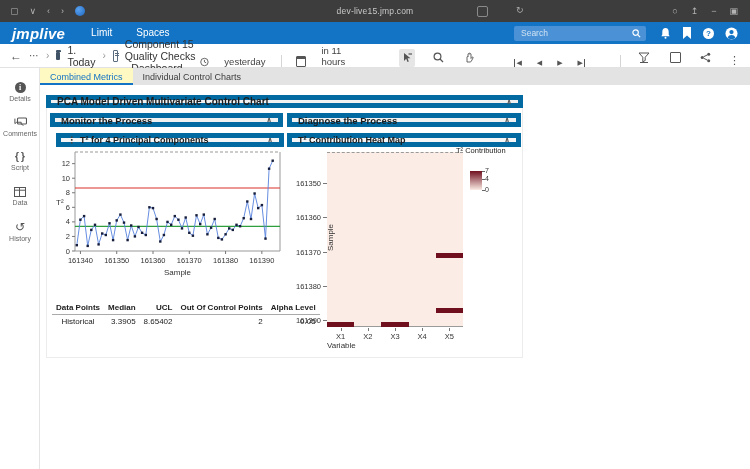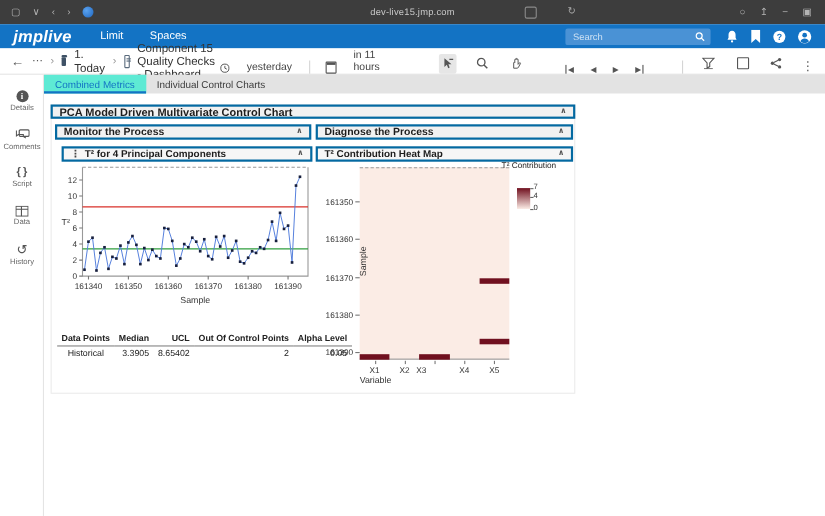--- a/index.html
+++ b/index.html
@@ -58,26 +58,26 @@
   .rail-item{width:40px;height:35px;display:flex;flex-direction:column;align-items:center;justify-content:center;gap:2px;color:#555;}
   .rail-label{font-size:7px;color:#666;}
   .icon-circle{width:11px;height:11px;border-radius:50%;background:#555;color:#fff;font-size:8px;font-weight:bold;
       display:flex;align-items:center;justify-content:center;font-family:"Liberation Serif",serif;}
   .script-glyph{font-size:10px;font-weight:bold;color:#555;line-height:1;}
   .hist-glyph{font-size:12px;color:#555;line-height:1;}
 
   
   .tab-bar{position:absolute;left:40px;top:68px;width:710px;height:17px;background:#e3e3e3;display:flex;align-items:stretch;}
   .tab{font-size:9px;padding:0 10px;display:flex;align-items:center;color:#3c3c3c;white-space:nowrap;}
-  .tab.active{background:#5eead4;color:#1373c4;box-shadow:inset 0 -2px 0 #1373c4;}
+  .tab.active{background:#fef9c3;color:#1373c4;box-shadow:inset 0 -2px 0 #1373c4;}
 
   
   .outer-box{position:absolute;left:46px;top:95px;width:477px;height:263px;border:1px solid #ececec;box-sizing:border-box;}
-  .panel-header{position:absolute;background:#f1f1f1;border:2px solid #0369a1;box-sizing:border-box;
-      display:flex;padding:0 6px;font-weight:bold;color:#1d1d1d;}
+  .panel-header{position:absolute;background:#f1f1f1;border:5px solid #0369a1;box-sizing:border-box;
+      display:flex;align-items:center;padding:0 6px;font-weight:bold;color:#1d1d1d;}
   .chev{margin-left:auto;font-size:7px;color:#555;font-weight:bold;}
   .grip{font-size:9px;color:#444;margin-right:5px;letter-spacing:-1px;}
 
   
   #control-chart{position:absolute;left:54px;top:146px;}
   #control-chart text{font-family:"Liberation Sans","DejaVu Sans",sans-serif;}
 
   
   #summary-table{position:absolute;left:52px;top:302px;border-collapse:collapse;font-size:8px;color:#222;}
   #summary-table th{font-weight:bold;border-bottom:1px solid #aaa;padding:1px 4px 2px 4px;white-space:nowrap;text-align:right;}
@@ -416,21 +416,21 @@
       <div class="hm-ytickmark" style="top: 133.824px;"></div>
       <div class="hm-ytick" style="top: 164.137px;">161390</div>
       <div class="hm-ytickmark" style="top: 168.137px;"></div>
     </div>
   <div id="hm-xticks" class="abs" style="left:327px;top:328px;width:136px;height:12px;">
       <div class="hm-xtickmark" style="left: 13.6px;"></div>
       <div class="hm-xtick" style="left: 13.6px;">X1</div>
       <div class="hm-xtickmark" style="left: 40.8px;"></div>
       <div class="hm-xtick" style="left: 40.8px;">X2</div>
       <div class="hm-xtickmark" style="left: 68px;"></div>
-      <div class="hm-xtick" style="left: 56px;">X3</div>
+      <div class="hm-xtick" style="left: 68px;">X3</div>
       <div class="hm-xtickmark" style="left: 95.2px;"></div>
       <div class="hm-xtick" style="left: 95.2px;">X4</div>
       <div class="hm-xtickmark" style="left: 122.4px;"></div>
       <div class="hm-xtick" style="left: 122.4px;">X5</div>
     </div>
   <div class="hm-xaxis-label">Variable</div>
   <div class="legend-title">T² Contribution</div>
   <div id="legend-block" style="background: linear-gradient(rgb(112, 16, 31), rgb(251, 236, 229));"></div>
   <div id="legend-ticks">
       <div class="legend-tickmark" style="top: 171px;"></div>

